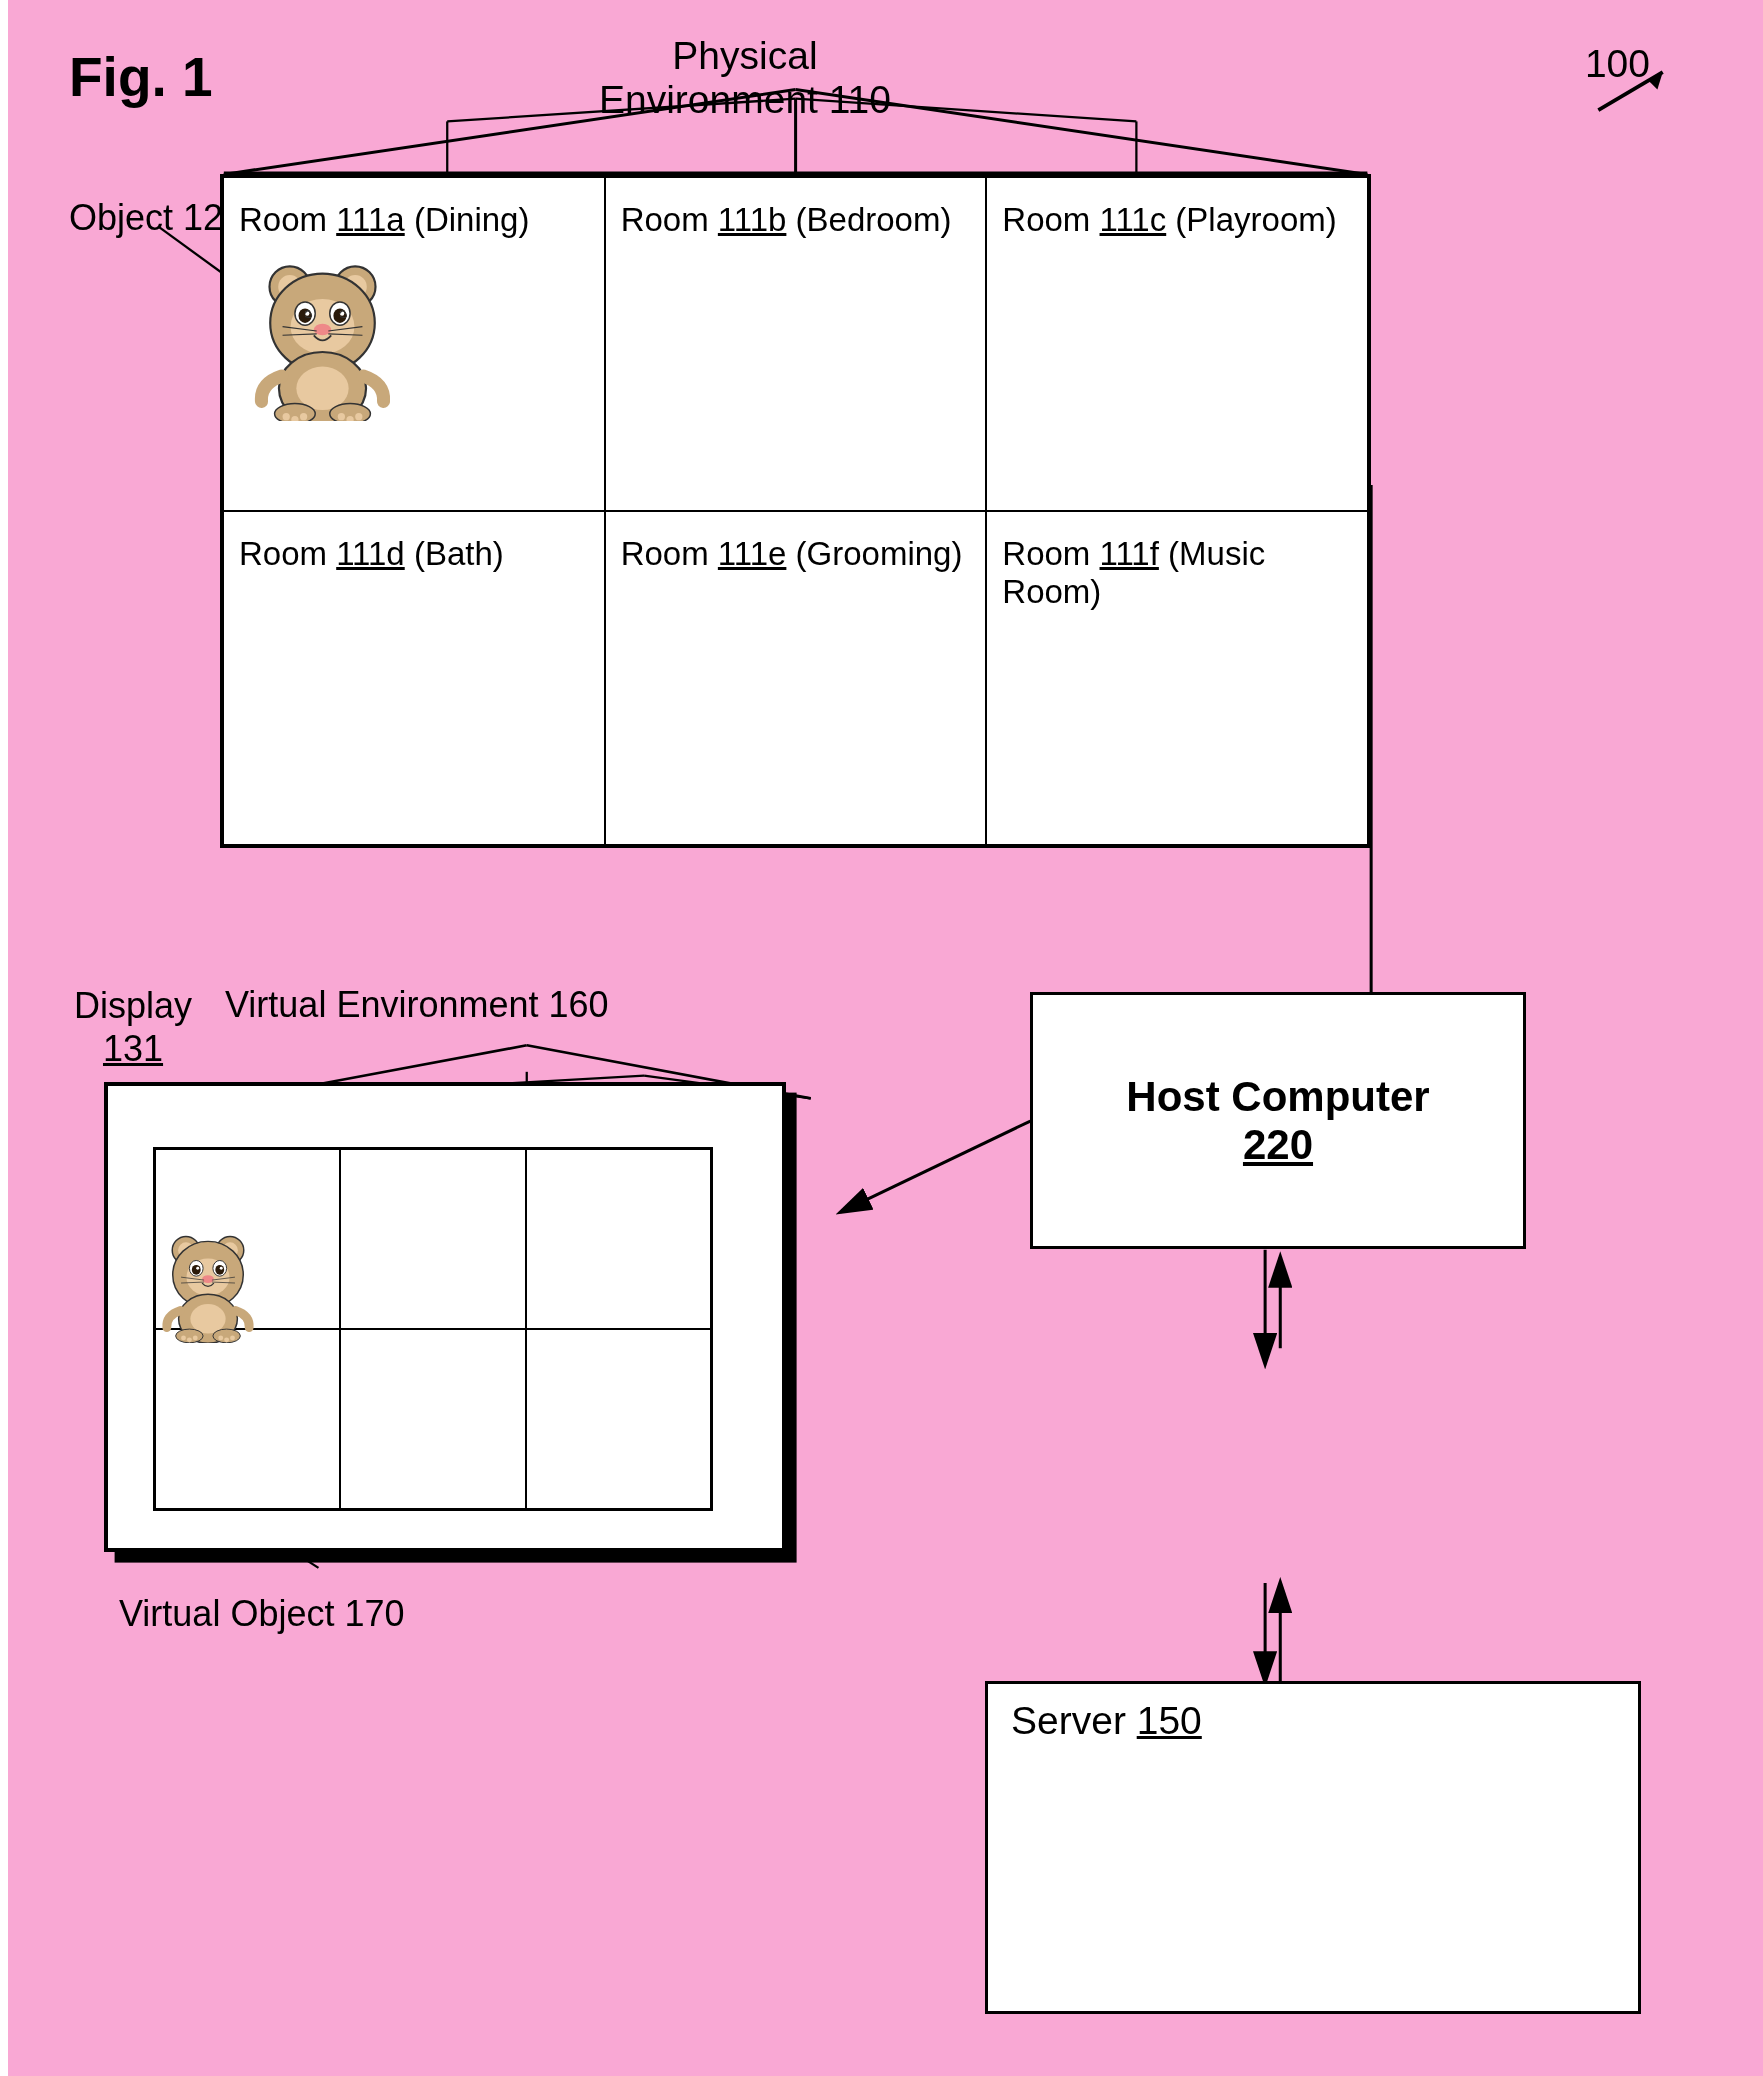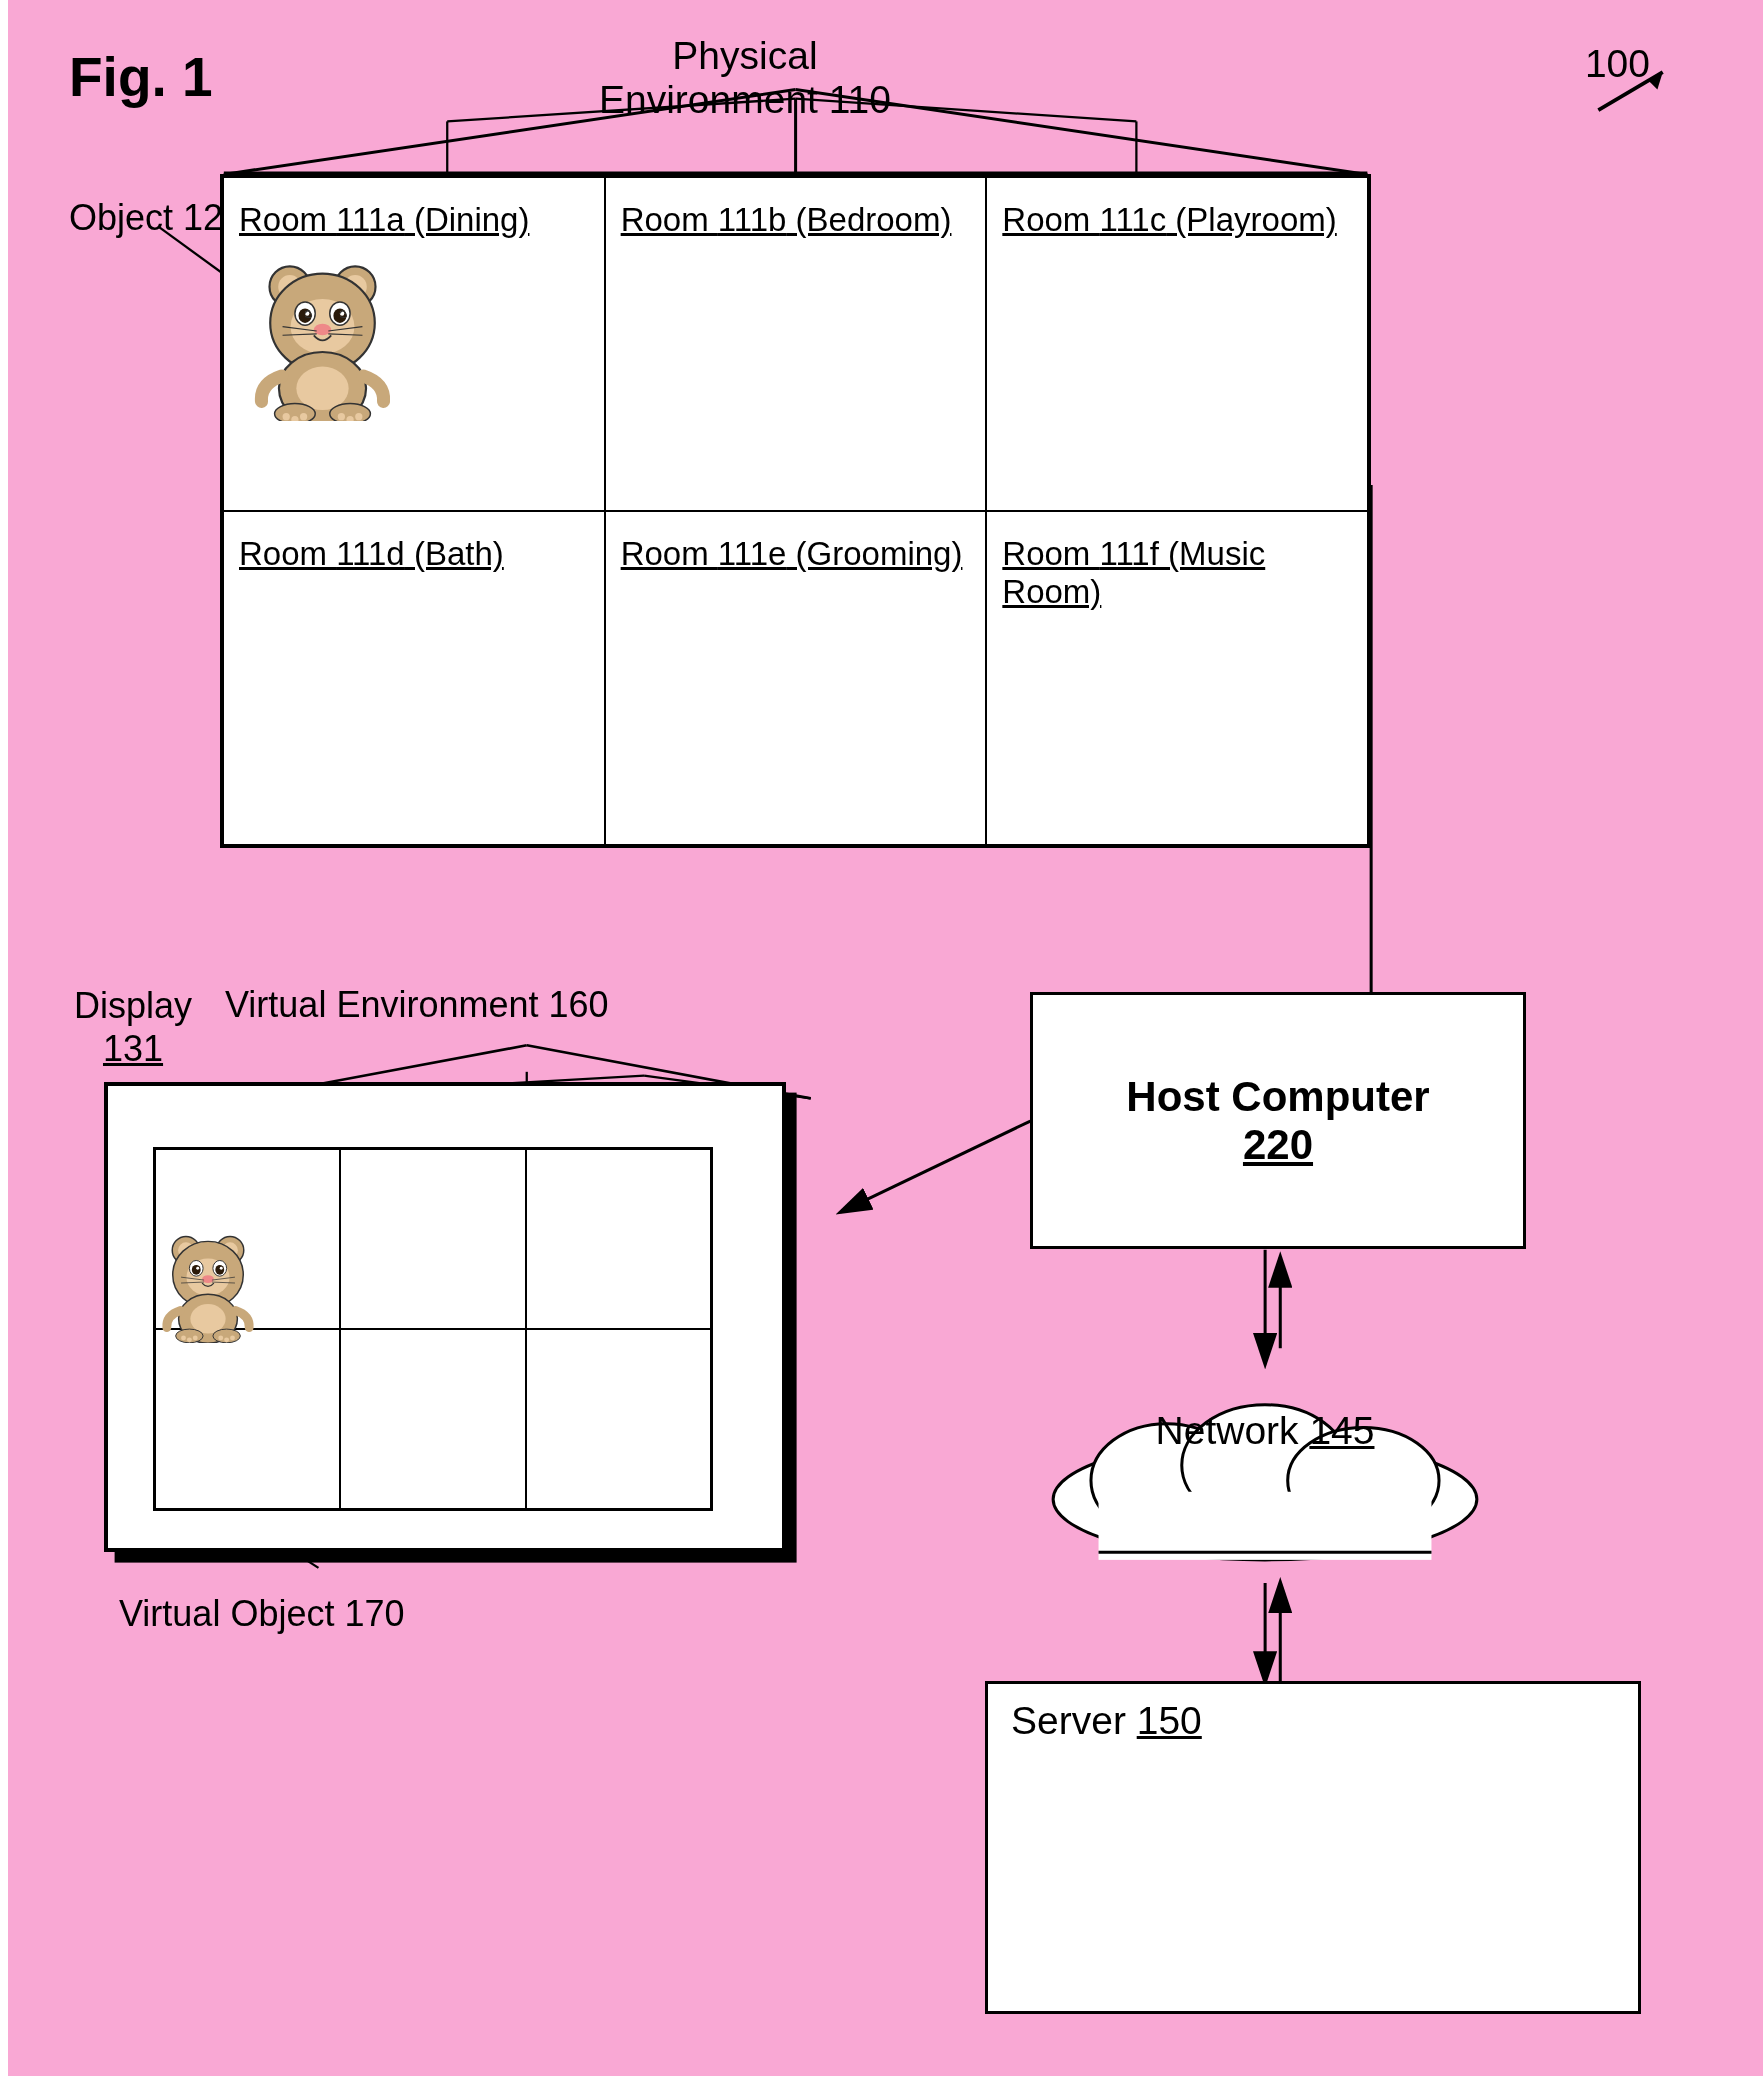--- a/index.html
+++ b/index.html
@@ -32,21 +32,20 @@
 
     
     .phys-env-box {
       position: absolute;
       top: 174px;
       left: 212px;
       width: 1151px;
       height: 674px;
       border: 3.8px solid #000;
       background: #fff;
-      text-decoration: underline;
     }
 
     
     .room-grid {
       display: grid;
       grid-template-columns: 1fr 1fr 1fr;
       grid-template-rows: 1fr 1fr;
       width: 100%;
       height: 100%;
     }
@@ -424,35 +423,20 @@
 
     <div style="position:absolute; bottom:-30px; left:45px; font-size:36px;">Virtual Object 170</div>
   </div>
 
   <div class="host-computer-box">
     <div class="host-computer-title">
       Host Computer<br><u>220</u>
     </div>
   </div>
 
-  <div class="network-cloud">
-    <svg viewBox="0 0 660 300" xmlns="http://www.w3.org/2000/svg" style="width:500px; height:227px;">
-
-      <ellipse cx="330" cy="200" rx="280" ry="80" fill="#fff" stroke="#000" stroke-width="4"></ellipse>
-      <ellipse cx="200" cy="175" rx="100" ry="75" fill="#fff" stroke="#000" stroke-width="4"></ellipse>
-      <ellipse cx="330" cy="155" rx="110" ry="80" fill="#fff" stroke="#000" stroke-width="4"></ellipse>
-      <ellipse cx="460" cy="175" rx="100" ry="70" fill="#fff" stroke="#000" stroke-width="4"></ellipse>
-
-      <rect x="110" y="190" width="440" height="90" fill="#fff"></rect>
-      <line x1="110" y1="270" x2="550" y2="270" stroke="#000" stroke-width="4"></line>
-    </svg>
-    <div class="network-label">
-      Network <u>145</u>
-    </div>
-  </div>
 
   <div class="server-box">
     <div class="server-label">
       Server <u>150</u>
     </div>
 
   </div>
 
 </div>
 

